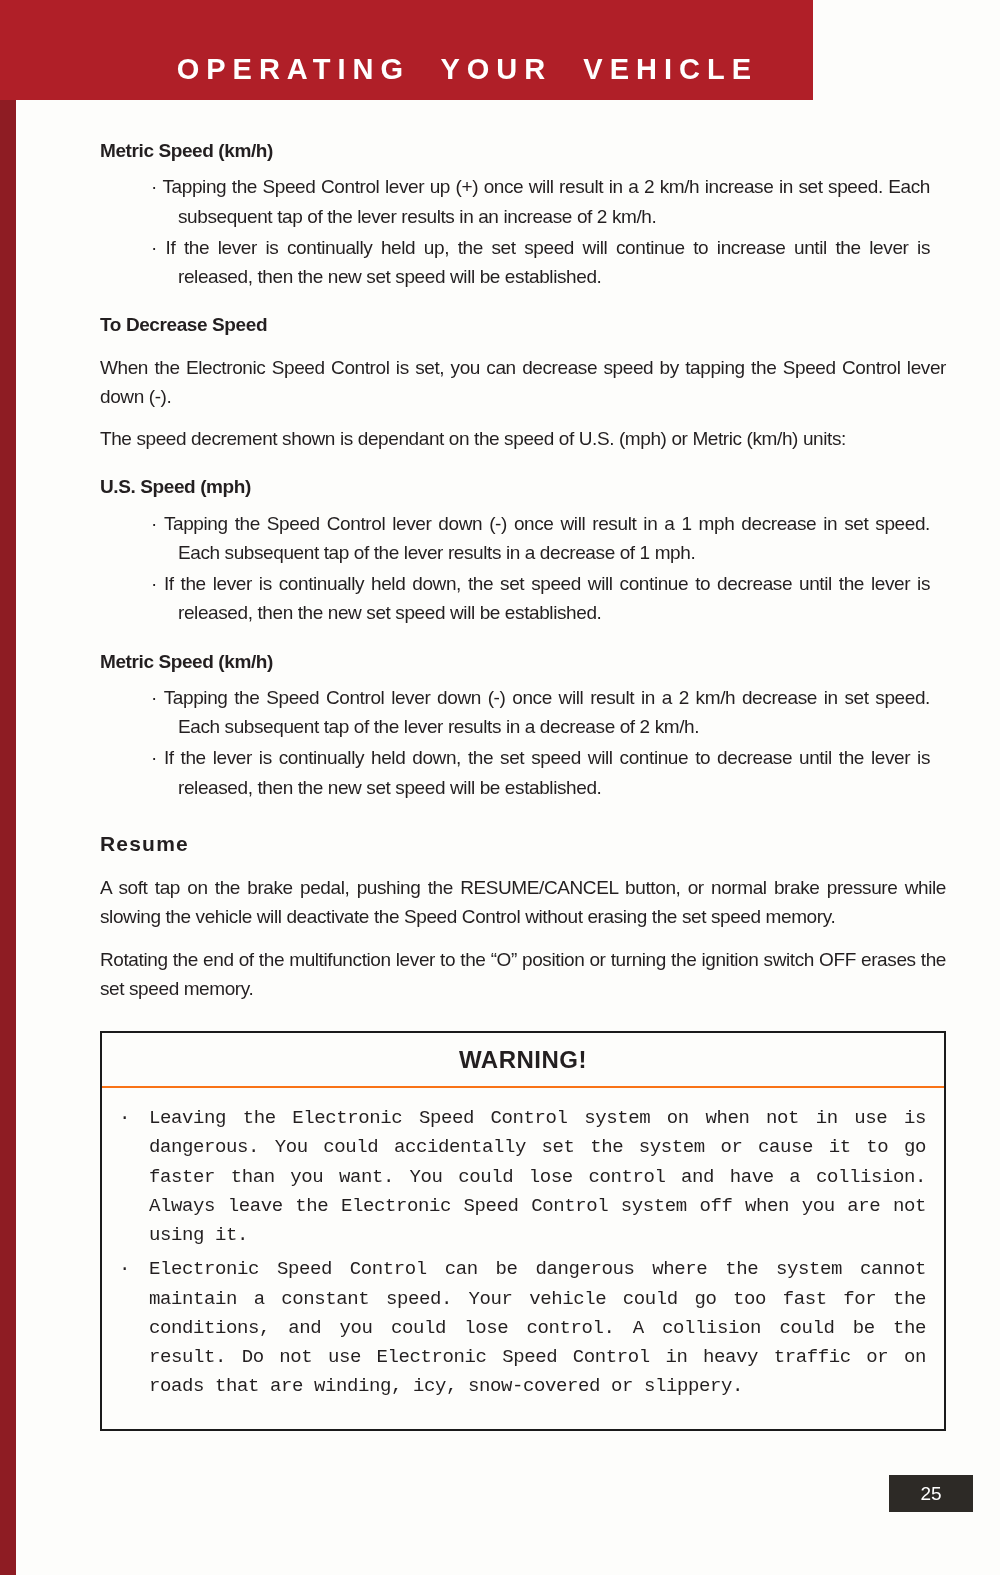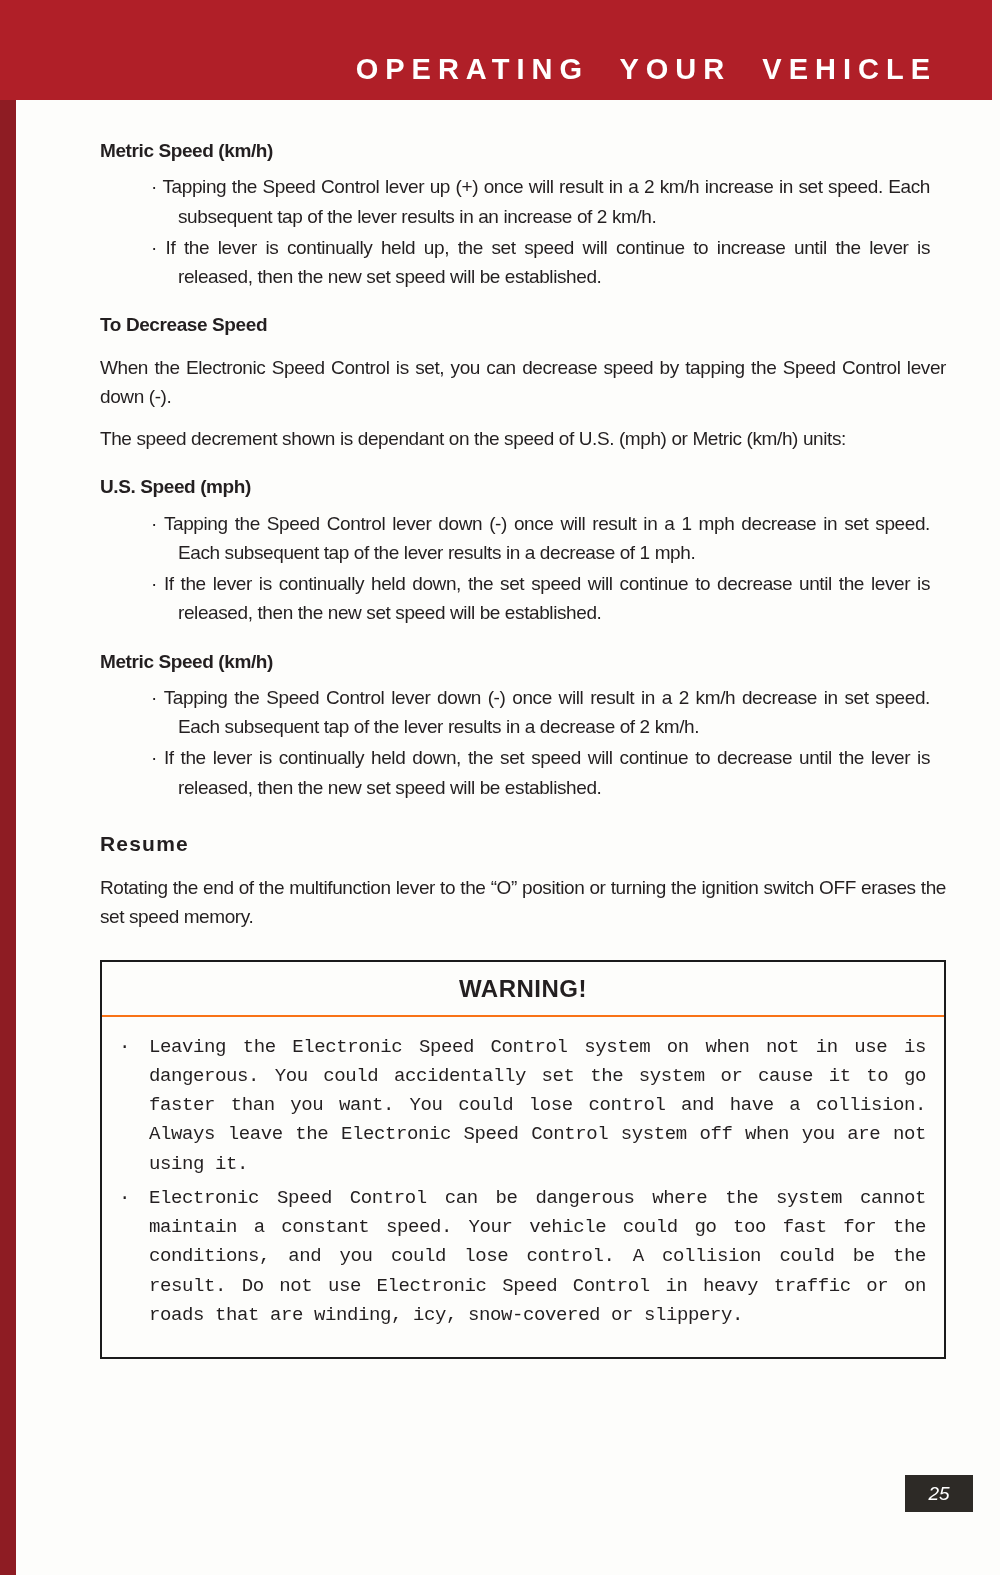--- a/index.html
+++ b/index.html
@@ -20,21 +20,21 @@
     position: absolute;
     left: 0; top: 0;
     width: 16px;
     height: 1575px;
     background: var(--stripe_red, #8e1c23);
   }
 
   .banner {
     position: absolute;
     left: 0; top: 0;
-    width: 992px;
+    width: 813px;
     height: 100px;
     background: var(--banner_red, #b01f28);
     display: flex;
     align-items: flex-end;
     justify-content: flex-end;
     padding: 0 55px 16px 0;
   }
 
   .banner-title {
     color: #ffffff;
@@ -111,29 +111,28 @@
     content: "\00B7";
     position: absolute;
     left: 3px;
     top: 0;
   }
 
   .page-number-box {
     position: absolute;
     right: 27px;
     bottom: 63px;
-    width: 68px;
+    width: 84px;
     height: 37px;
     background: var(--page_box, #2d2a26);
     color: #ffffff;
     display: flex;
     align-items: center;
     justify-content: center;
     font-size: 19px;
-    font-style: italic;
   }
 </style>
 </head>
 <body>
 
 <div class="left-stripe"></div>
 
 <header class="banner">
   <h1 class="banner-title">OPERATING YOUR VEHICLE</h1>
 </header>
@@ -151,20 +150,21 @@
   <h3 class="sub-heading">U.S. Speed (mph)</h3>
   <p class="bullet">Tapping the Speed Control lever down (-) once will result in a 1 mph decrease in set speed. Each subsequent tap of the lever results in a decrease of 1 mph.</p>
   <p class="bullet">If the lever is continually held down, the set speed will continue to decrease until the lever is released, then the new set speed will be established.</p>
 
   <h3 class="sub-heading">Metric Speed (km/h)</h3>
   <p class="bullet">Tapping the Speed Control lever down (-) once will result in a 2 km/h decrease in set speed. Each subsequent tap of the lever results in a decrease of 2 km/h.</p>
   <p class="bullet">If the lever is continually held down, the set speed will continue to decrease until the lever is released, then the new set speed will be established.</p>
 
   <h2 class="big-heading">Resume</h2>
 
+  <p class="body-para">A soft tap on the brake pedal, pushing the RESUME/CANCEL button, or normal brake pressure while slowing the vehicle will deactivate the Speed Control without erasing the set speed memory.</p>
   <p class="body-para">Rotating the end of the multifunction lever to the “O” position or turning the ignition switch OFF erases the set speed memory.</p>
 
   <section class="warning-box">
     <div class="warning-title">WARNING!</div>
     <div class="warning-body">
       <p class="warn-bullet">Leaving the Electronic Speed Control system on when not in use is dangerous. You could accidentally set the system or cause it to go faster than you want. You could lose control and have a collision. Always leave the Electronic Speed Control system off when you are not using it.</p>
       <p class="warn-bullet">Electronic Speed Control can be dangerous where the system cannot maintain a constant speed. Your vehicle could go too fast for the conditions, and you could lose control. A collision could be the result. Do not use Electronic Speed Control in heavy traffic or on roads that are winding, icy, snow-covered or slippery.</p>
     </div>
   </section>
 

